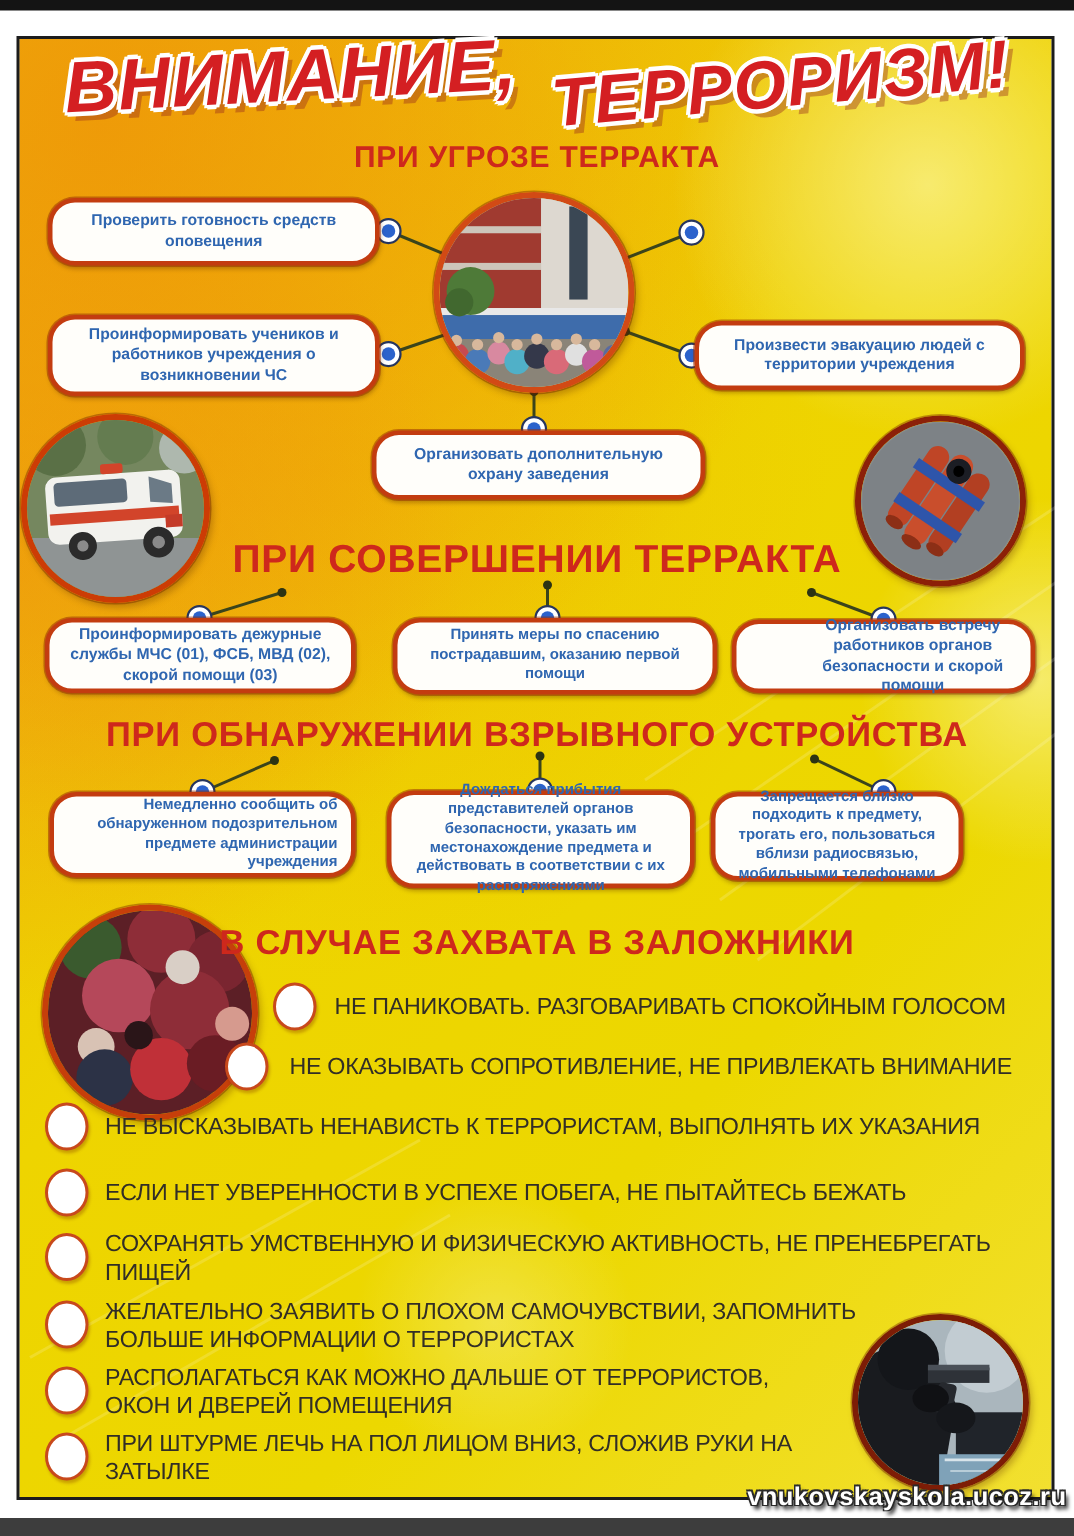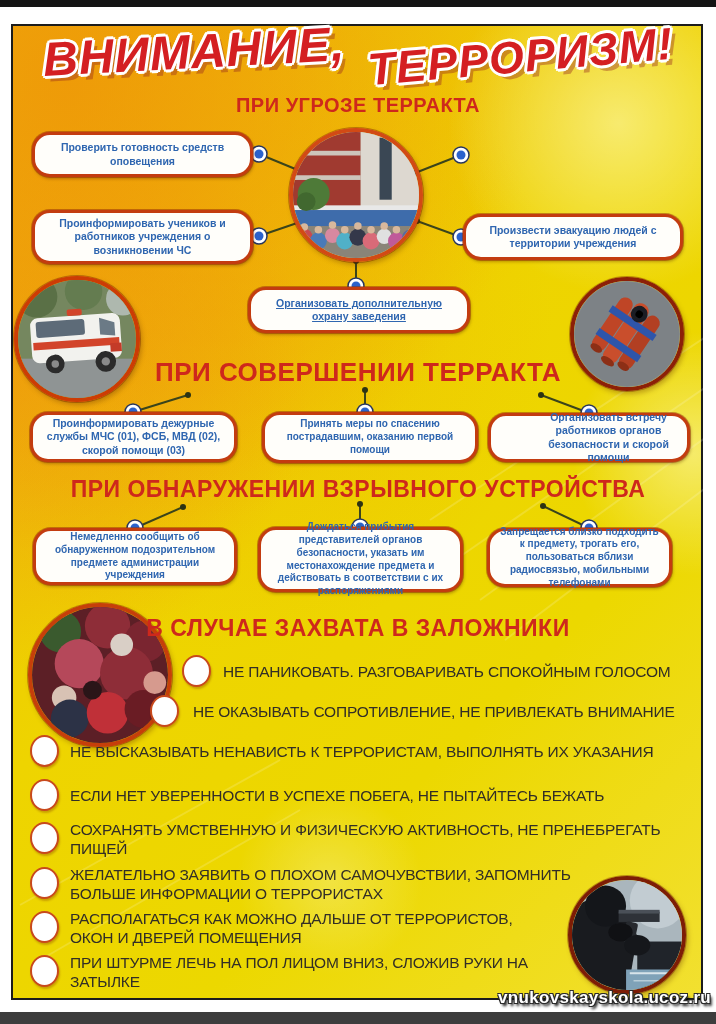--- a/index.html
+++ b/index.html
@@ -31,27 +31,27 @@
   .h4{top:615px;font-size:23px;}
   .box{position:absolute;background:#fffefa;border:3px solid #c33c10;border-radius:18px;
     box-shadow:0 0 0 1px rgba(150,45,5,.5),1px 2px 3px rgba(90,40,0,.35);
     display:flex;align-items:center;justify-content:center;text-align:center;
     color:#2f66b0;font-weight:bold;font-size:10.5px;line-height:1.27;
     padding:2px 9px;box-sizing:border-box;z-index:4;}
   .b-tl{left:32px;top:132px;width:221px;height:45px;}
   .b-bl{left:32px;top:210px;width:221px;height:54px;}
   .b-tr{left:463px;top:133px;width:220px;height:47px;}
   .b-br{left:463px;top:214px;width:220px;height:46px;}
-  .b-c {left:248px;top:287px;width:222px;height:46px;text-decoration:underline;}
+  .b-c {left:248px;top:287px;width:222px;height:46px;}
   .b-a0{left:30px;top:412px;width:207px;height:50px;}
   .b-a1{left:262px;top:412px;width:216px;height:51px;font-size:10px;}
   .b-a2{left:488px;top:413px;width:202px;height:49px;padding-left:48px;}
-  .b-d0{left:33px;top:528px;width:204px;height:57px;font-size:10px;}
+  .b-d0{left:33px;top:528px;width:204px;height:57px;font-size:10px;text-align:right;}
   .b-d1{left:258px;top:527px;width:205px;height:65px;font-size:10px;}
-  .b-d2{left:487px;top:528px;width:185px;height:59px;font-size:10px;}
+  .b-d2{left:474px;top:528px;width:168px;height:59px;font-size:10px;}
   .photo{position:absolute;border-radius:50%;overflow:hidden;box-sizing:border-box;z-index:3;
     box-shadow:0 0 0 1px rgba(110,30,0,.4),2px 3px 5px rgba(100,50,0,.35);}
   .photo svg{display:block;width:100%;height:100%;}
   .ph-school{left:289px;top:128px;width:134px;height:134px;border:4px solid #d24a15;}
   .ph-amb{left:14px;top:276px;width:126px;height:126px;border:4px solid #cc3c05;}
   .ph-dyn{left:570px;top:277px;width:114px;height:114px;border:4px solid #8c2008;}
   .ph-crowd{left:28px;top:603px;width:144px;height:144px;border:4px solid #c63f0a;}
   .ph-swat{left:568px;top:876px;width:118px;height:118px;border:4px solid #7d1d06;}
   .overlay{position:absolute;left:0;top:0;width:716px;height:1024px;z-index:2;pointer-events:none;}
   .bullet{position:absolute;width:25px;height:28px;border-radius:50%;background:#fff;

